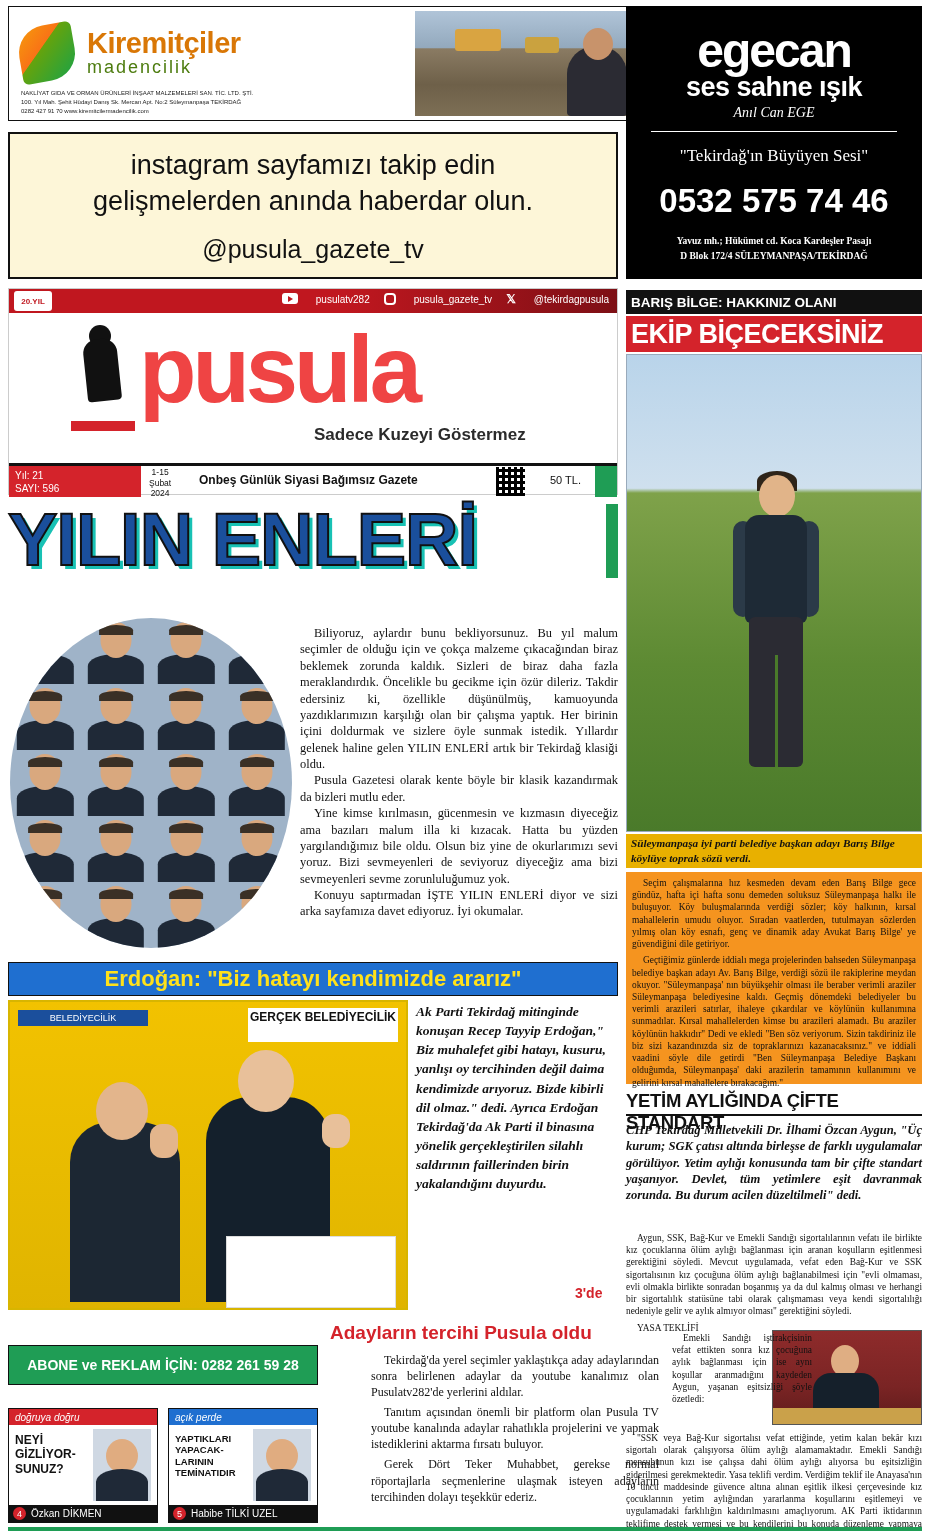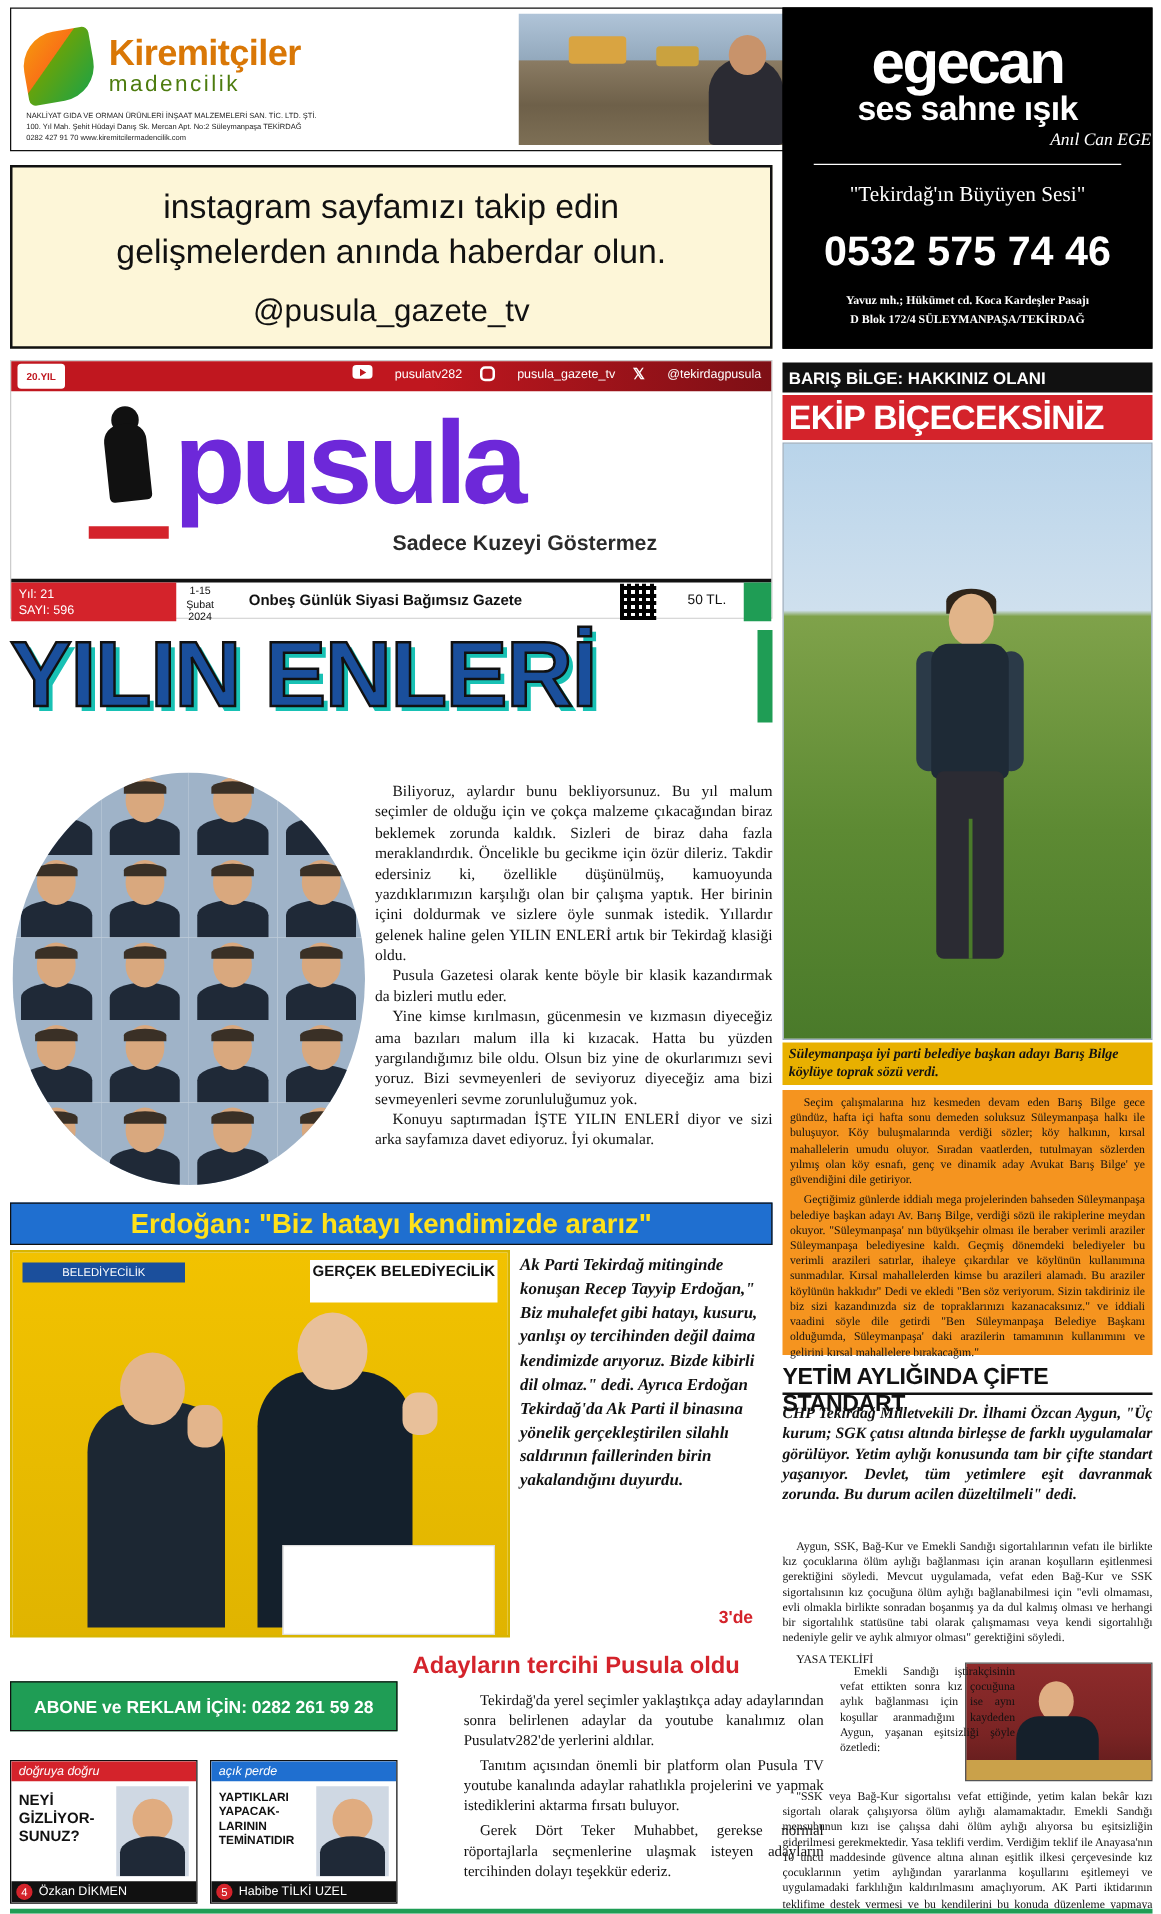--- a/index.html
+++ b/index.html
@@ -30,21 +30,21 @@
   .kiremit-photo { flex: 1; margin: 4px; background: linear-gradient(#b0c4d8 0%, #93a9bd 35%, #8a7b63 36%, #6e6049 70%, #7d6f55 100%); position: relative; overflow: hidden; }
   .kp-man { position: absolute; right: 56px; bottom: 0; width: 60px; height: 70px; background: #2b2b33; border-radius: 28px 28px 4px 4px; }
   .kp-head { position: absolute; right: 70px; bottom: 56px; width: 30px; height: 32px; background: #c8936b; border-radius: 50%; }
   .kp-truck { position: absolute; left: 40px; top: 18px; width: 46px; height: 22px; background: #d9a441; border-radius: 3px; }
   .kp-truck2 { position: absolute; left: 110px; top: 26px; width: 34px; height: 16px; background: #caa23f; border-radius: 3px; }
 
   
   .egecan { position: absolute; left: 626px; top: 6px; width: 296px; height: 273px; background: #000; color: #fff; border: 1px solid #000; }
   .ege-logo { font-family: "Liberation Sans", sans-serif; font-weight: bold; font-size: 48px; text-align: center; margin-top: 16px; letter-spacing: -2px; }
   .ege-sub { font-family: "Liberation Sans", sans-serif; font-weight: bold; font-size: 27px; text-align: center; letter-spacing: -0.5px; margin-top: -6px;}
-  .ege-name { font-family: "Liberation Serif", serif; font-style: italic; font-size: 14px; text-align: right; margin-top: 2px; }
+  .ege-name { font-family: "Liberation Serif", serif; font-style: italic; font-size: 14px; text-align: center; margin-top: 2px; }
   .ege-rule { width: 84%; height: 1px; background: #fff; margin: 10px auto; }
   .ege-slogan { text-align: center; font-size: 17px; margin-top: 14px; }
   .ege-phone { text-align: center; font-family: "Liberation Sans", sans-serif; font-weight: bold; font-size: 33px; margin-top: 16px; letter-spacing: 0px; }
   .ege-addr { text-align: center; font-size: 9.5px; font-weight: bold; margin-top: 14px; line-height: 1.6; }
 
   
   .insta { position: absolute; left: 8px; top: 132px; width: 610px; height: 147px; background: #fdf6d8; border: 2px solid #111; display: flex; flex-direction: column; align-items: center; justify-content: center; }
   .insta-l1 { font-family: "Liberation Sans", sans-serif; font-size: 27px; line-height: 1.35; text-align: center; }
   .insta-tag { font-family: "Liberation Sans", sans-serif; font-size: 25px; margin-top: 16px; }
 
@@ -52,21 +52,21 @@
   .masthead { position: absolute; left: 8px; top: 288px; width: 610px; height: 207px; border: 1px solid #ccc; background: #fff; }
   .mh-top { height: 24px; background: linear-gradient(90deg,#c0171f 0%, #c0171f 55%, #7d0f15 100%); position: relative; }
   .mh-badge { position: absolute; left: 5px; top: 2px; width: 38px; height: 20px; background: #fff; border-radius: 3px; color: #c0171f; font-size: 8px; font-family: "Liberation Sans", sans-serif; font-weight: bold; display: flex; align-items: center; justify-content: center; }
   .mh-socials { position: absolute; right: 8px; top: 3px; display: flex; gap: 14px; align-items: center; color: #fff; font-family: "Liberation Sans", sans-serif; font-size: 10px; }
   .mh-socials span.ic { display: inline-block; margin-right: 4px; }
   .yt-ic { width: 16px; height: 11px; background: #fff; border-radius: 3px; position: relative; }
   .yt-ic:after { content: ""; position: absolute; left: 6px; top: 3px; border-left: 5px solid #c0171f; border-top: 3px solid transparent; border-bottom: 3px solid transparent; }
   .ig-ic { width: 12px; height: 12px; border: 2px solid #fff; border-radius: 4px; }
   .x-ic { font-weight: bold; font-size: 12px; }
   .mh-body { position: relative; height: 150px; }
-  .pusula-word { position: absolute; left: 130px; top: 10px; font-family: "Liberation Sans", sans-serif; font-weight: bold; font-size: 94px; color: #6d28d9; letter-spacing: -4px; line-height: 1; }
+  .pusula-word { position: absolute; left: 130px; top: 10px; font-family: "Liberation Sans", sans-serif; font-weight: bold; font-size: 94px; color: #ef4444; letter-spacing: -4px; line-height: 1; }
   .pusula-sub { position: absolute; left: 305px; top: 112px; font-family: "Liberation Sans", sans-serif; font-weight: bold; font-size: 17px; color: #2b2b2b; }
   .pusula-fig { position: absolute; left: 58px; top: 12px; width: 74px; height: 110px; }
   .pf-body { position: absolute; left: 18px; top: 14px; width: 34px; height: 62px; background: #111; border-radius: 14px 14px 4px 4px; transform: rotate(-6deg); }
   .pf-head { position: absolute; left: 22px; top: 0px; width: 22px; height: 22px; background: #111; border-radius: 50%; }
   .pf-base { position: absolute; left: 4px; bottom: 4px; width: 64px; height: 10px; background: #d4232b; }
   .mh-foot { height: 31px; background: #fff; border-top: 3px solid #111; position: relative; }
   .mh-red { position: absolute; left: 0; top: 0; width: 132px; height: 31px; background: #d4232b; color: #fff; font-family: "Liberation Sans", sans-serif; font-size: 10px; padding: 3px 6px; line-height: 1.3; }
   .mh-date { position: absolute; left: 140px; top: 1px; font-size: 8.5px; text-align: center; line-height: 1.25; font-family: "Liberation Sans", sans-serif; }
   .mh-tag { position: absolute; left: 190px; top: 7px; font-family: "Liberation Sans", sans-serif; font-weight: bold; font-size: 12px; }
   .mh-qr { position: absolute; right: 92px; top: 1px; width: 29px; height: 29px; background:

